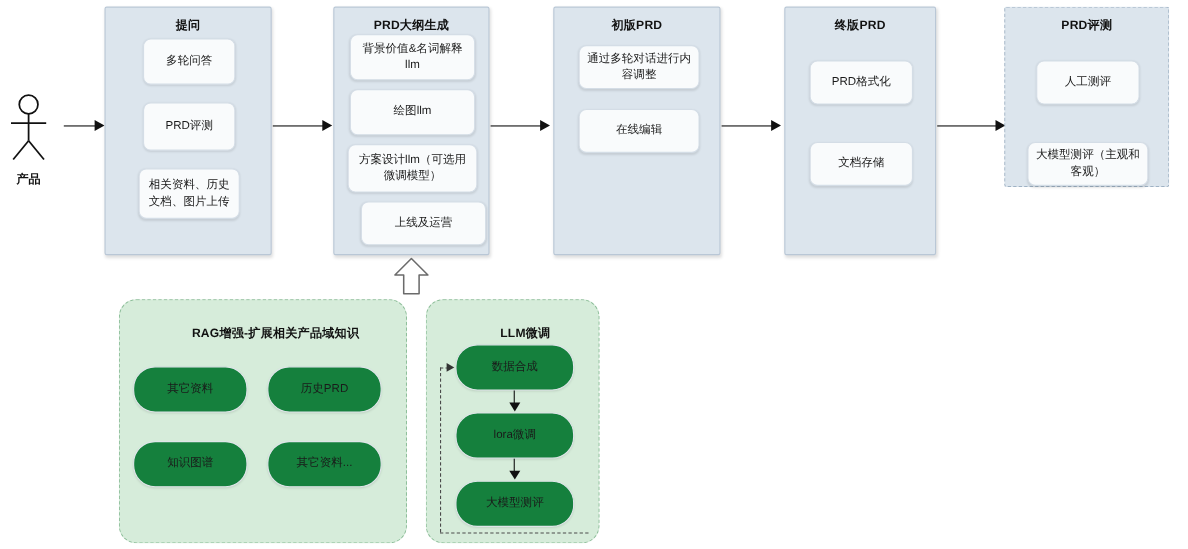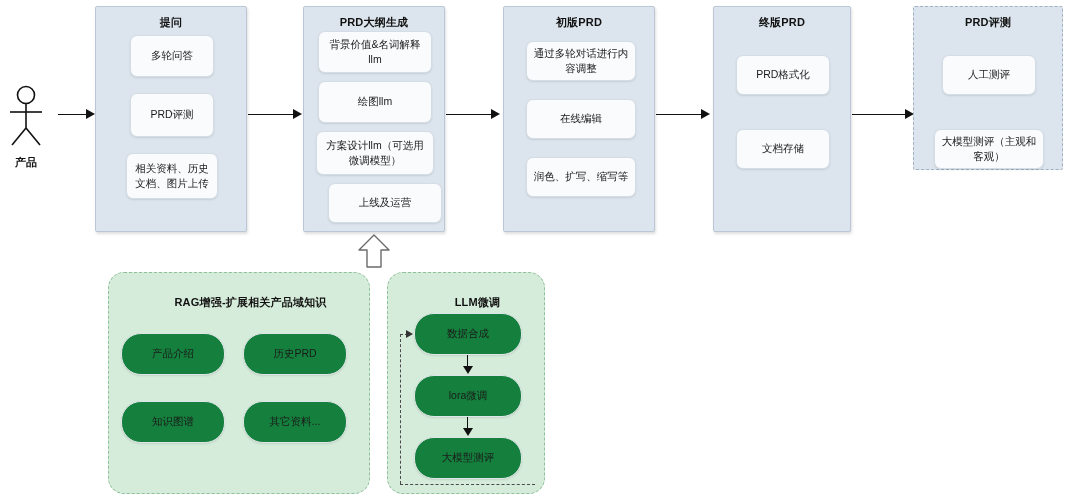--- a/index.html
+++ b/index.html
@@ -176,21 +176,20 @@
     <div class="card" style="left:24px; top:176px; width:114px; height:40px;">上线及运营</div>
   </div>
 
   <div class="hline" style="left:446px; top:114px; width:48px;"></div>
   <div class="arrowhead-right" style="left:491px; top:109px;"></div>
 
   <div class="stage" style="left:503px; top:6px; width:152px; height:226px;padding-left:37px;">
     <div class="stage-title">初版PRD</div>
     <div class="card" style="left:22px; top:34px; width:110px; height:40px;">通过多轮对话进行内容调整</div>
     <div class="card" style="left:22px; top:92px; width:110px; height:40px;">在线编辑</div>
-    <div class="card" style="left:22px; top:150px; width:110px; height:40px;">润色、扩写、缩写等</div>
   </div>
 
   <div class="hline" style="left:656px; top:114px; width:48px;"></div>
   <div class="arrowhead-right" style="left:701px; top:109px;"></div>
 
   <div class="stage" style="left:713px; top:6px; width:138px; height:226px;">
     <div class="stage-title">终版PRD</div>
     <div class="card" style="left:22px; top:48px; width:94px; height:40px;">PRD格式化</div>
     <div class="card" style="left:22px; top:122px; width:94px; height:40px;">文档存储</div>
   </div>
@@ -205,21 +204,21 @@
   </div>
 
   <div class="blockarrow" style="left:357px; top:233px;">
     <svg width="34" height="36" viewBox="0 0 34 36" aria-hidden="true">
       <polygon points="17,2 32,17 24,17 24,34 10,34 10,17 2,17" fill="#ffffff" stroke="#6b6b6b" stroke-width="1.4" stroke-linejoin="round"></polygon>
     </svg>
   </div>
 
   <div class="greenbox" style="left:108px; top:272px; width:262px; height:222px;">
     <div class="stage-title">RAG增强-扩展相关产品域知识</div>
-    <div class="card" style="left:12px; top:60px; width:104px; height:42px;">产品介绍</div>
+    <div class="card" style="left:12px; top:60px; width:104px; height:42px;">其它资料</div>
     <div class="card" style="left:134px; top:60px; width:104px; height:42px;">历史PRD</div>
     <div class="card" style="left:12px; top:128px; width:104px; height:42px;">知识图谱</div>
     <div class="card" style="left:134px; top:128px; width:104px; height:42px;">其它资料...</div>
   </div>
 
   <div class="greenbox" style="left:387px; top:272px; width:158px; height:222px;">
     <div class="stage-title">LLM微调</div>
     <div class="card" style="left:26px; top:40px; width:108px; height:42px;">数据合成</div>
     <div class="card" style="left:26px; top:102px; width:108px; height:42px;">lora微调</div>
     <div class="card" style="left:26px; top:164px; width:108px; height:42px;">大模型测评</div>

